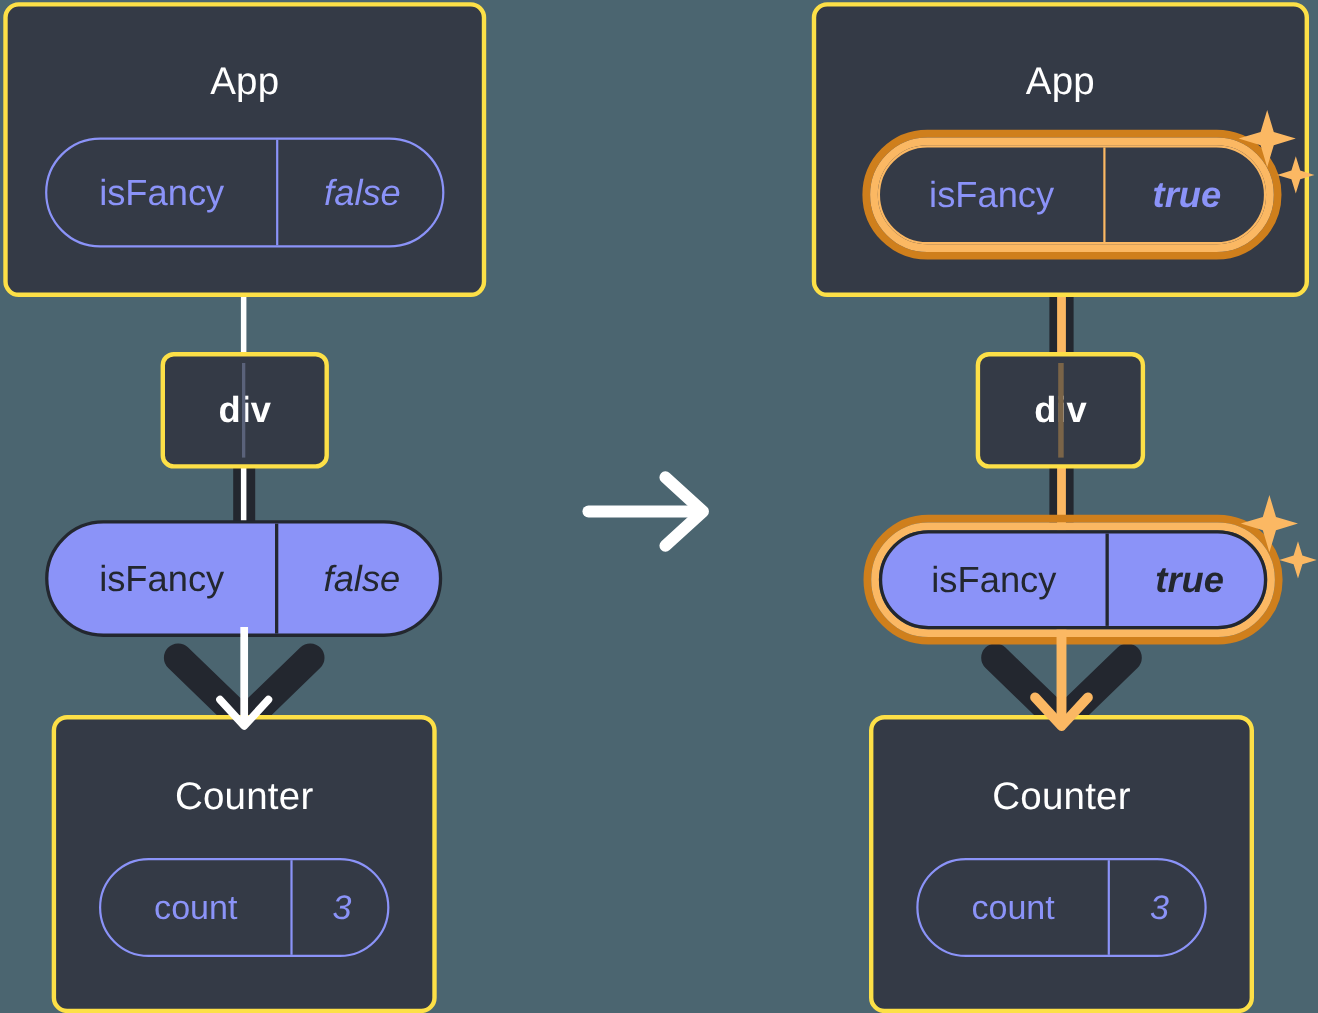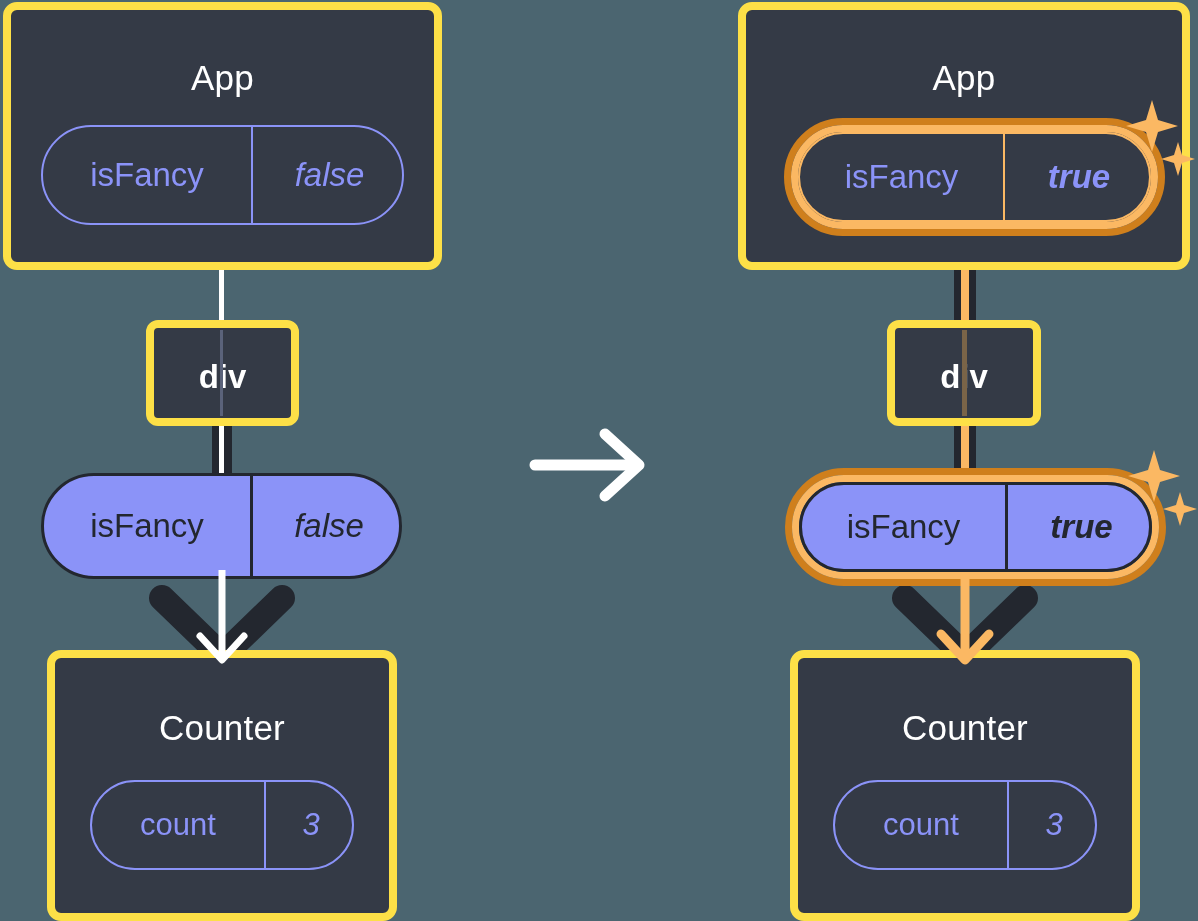--- a/index.html
+++ b/index.html
@@ -25,21 +25,21 @@
     width: 599px;
     height: 921px;
   }
   #panel-left  { left: 0; }
   #panel-right { left: 599px; }
 
   
   .node-box {
     position: absolute;
     background: #343a46;
-    border: 8px solid #fde047;
+    border: 4px solid #fde047;
     border-radius: 14px;
     box-sizing: border-box;
     z-index: 5;
   }
   .node-title {
     position: absolute;
     left: 0; right: 0;
     text-align: center;
     color: #ffffff;
     font-size: 35px;

